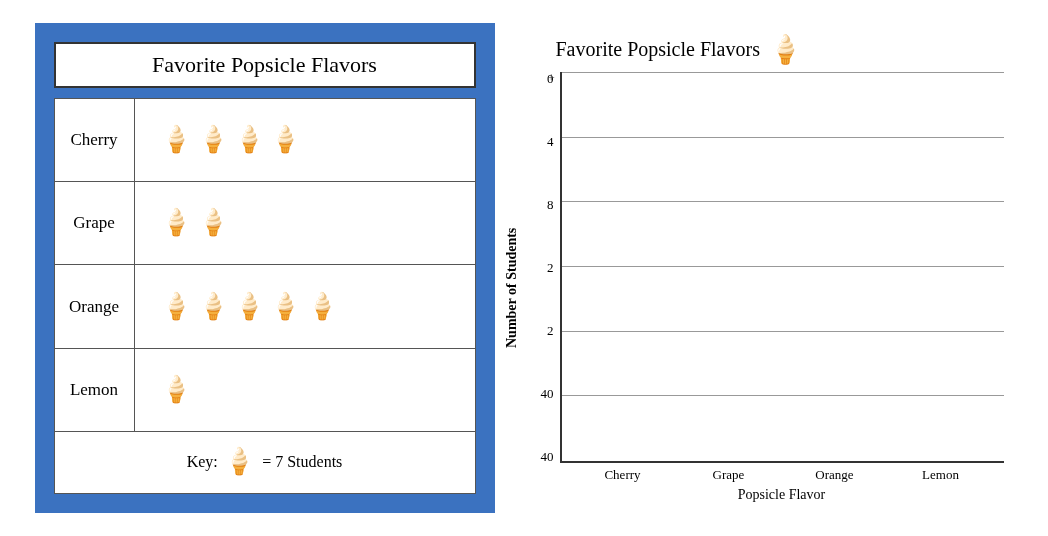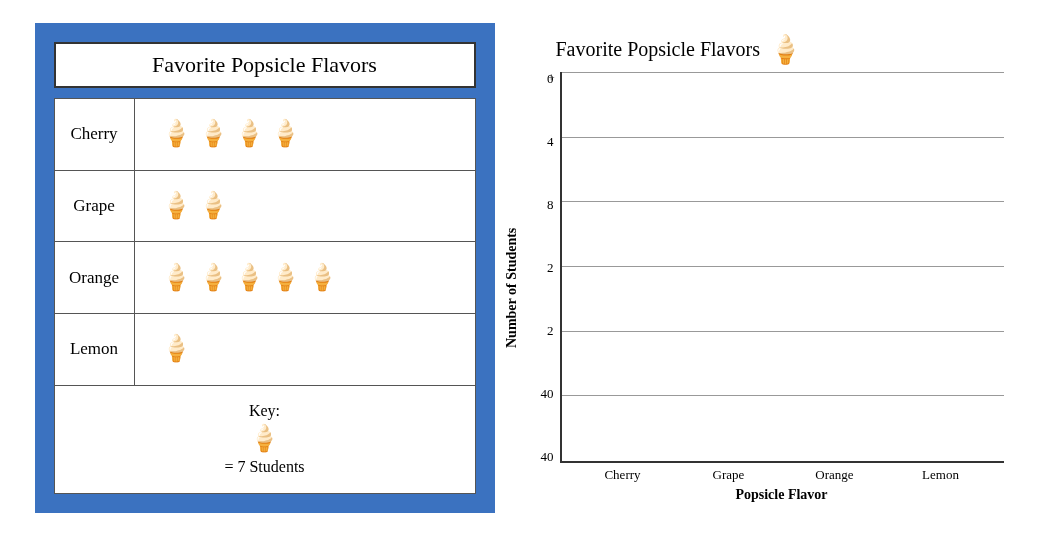--- a/index.html
+++ b/index.html
@@ -203,21 +203,21 @@
     }
 
     .x-label {
       width: 60px;
       text-align: center;
     }
 
     .x-axis-title {
       text-align: center;
       font-size: 14px;
-      font-weight: bold;
+      font-weight: normal;
       margin-top: 4px;
       margin-left: 30px;
     }
 
     .plus-sign {
       position: absolute;
       top: -2px;
       left: -14px;
       font-size: 13px;
       color: #333;
@@ -264,21 +264,21 @@
         </tr>
         <tr>
           <td class="flavor-cell">Lemon</td>
           <td>
             <div class="icon-cell" style="display: flex; align-items: center; gap: 4px;">
               <span class="popsicle" style="font-size: 26px;">🍦</span>
             </div>
           </td>
         </tr>
         <tr class="key-row">
-          <td colspan="2"><span style="display: inline-flex; align-items: center; gap: 6px; flex-direction: column;">
+          <td colspan="2"><span style="display: inline-flex; align-items: center; gap: 6px;">
               <span>Key:</span>
               <span class="popsicle" style="font-size: 26px;">🍦</span>
               <span>= 7 Students</span>
             </span></td>
         </tr>
       </tbody>
   </table>
 </div>
 
 <div class="right-panel">

